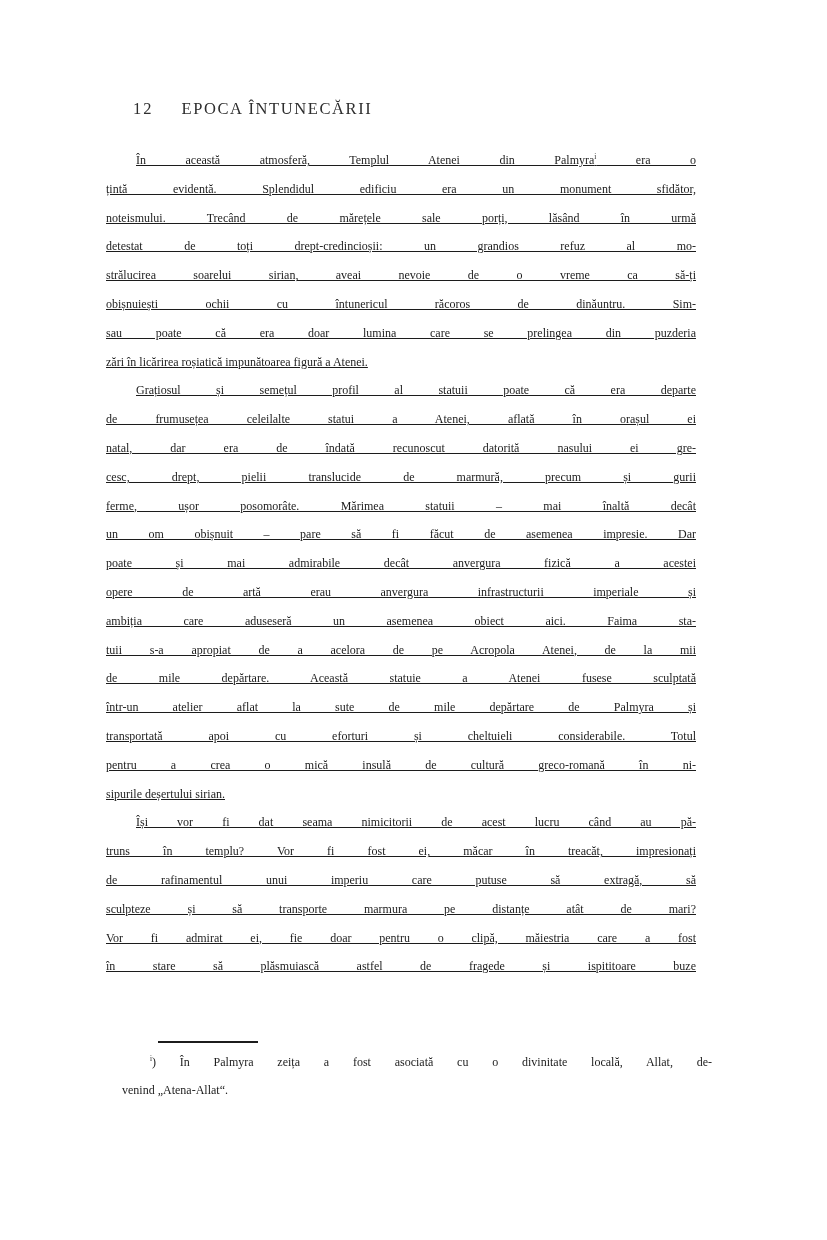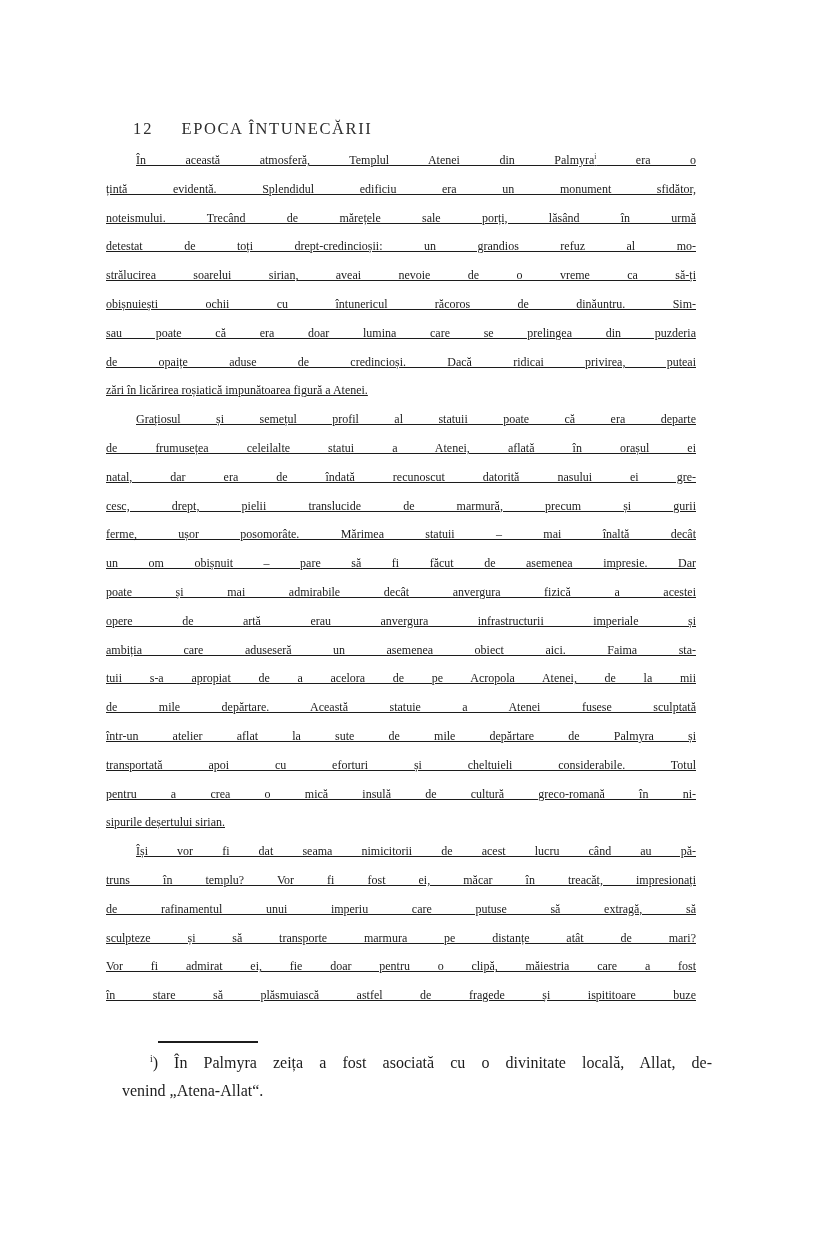--- a/index.html
+++ b/index.html
@@ -14,21 +14,21 @@
   }
   .running-header {
     position: absolute;
     top: 99px;
     left: 133px;
     display: flex;
     align-items: baseline;
     font-size: 16.5px;
     color: #2e2e2e;
   }
-  .page-number { letter-spacing: 2px; margin-top: 20px; }
+  .page-number { letter-spacing: 2px; }
   .running-title { margin-left: 28px; letter-spacing: 1.6px; text-align: center; }
 
   .body-text {
     position: absolute;
     top: 146px;
     left: 106px;
     width: 590px;
     font-size: 12px;
     text-decoration: underline;
   }
@@ -47,21 +47,21 @@
     font-size: 0.6em;
     vertical-align: super;
     line-height: 0;
   }
 
   .footnote {
     position: absolute;
     left: 122px;
     top: 1041px;
     width: 590px;
-    font-size: 16px;
+    font-size: 12px;
   }
   .fn-rule {
     width: 100px;
     margin-left: 36px;
     border: 0;
     border-top: 2px solid #1c1c1c;
     margin-top: 0;
     margin-bottom: 6px;
   }
   .footnote .line { height: 27.5px; line-height: 27.5px; }
@@ -79,21 +79,20 @@
 
   <div class="body-text">
       <div>
         <div class="line indent"><span>În această atmosferă, Templul Atenei din Palmyra</span><sup class="fnref">i</sup><span> era o</span></div>
         <div class="line">țintă evidentă. Splendidul edificiu era un monument sfidător,</div>
         <div class="line">noteismului. Trecând de mărețele sale porți, lăsând în urmă</div>
         <div class="line">detestat de toți drept-credincioșii: un grandios refuz al mo-</div>
         <div class="line">strălucirea soarelui sirian, aveai nevoie de o vreme ca să-ți</div>
         <div class="line">obișnuiești ochii cu întunericul răcoros de dinăuntru. Sim-</div>
         <div class="line">sau poate că era doar lumina care se prelingea din puzderia</div>
-        <div class="line">de opaițe aduse de credincioși. Dacă ridicai privirea, puteai</div>
         <div class="line endpara">zări în licărirea roșiatică impunătoarea figură a Atenei.</div>
       </div>
       <div>
         <div class="line indent">Grațiosul și semețul profil al statuii poate că era departe</div>
         <div class="line">de frumusețea celeilalte statui a Atenei, aflată în orașul ei</div>
         <div class="line">natal, dar era de îndată recunoscut datorită nasului ei gre-</div>
         <div class="line">cesc, drept, pielii translucide de marmură, precum și gurii</div>
         <div class="line">ferme, ușor posomorâte. Mărimea statuii – mai înaltă decât</div>
         <div class="line">un om obișnuit – pare să fi făcut de asemenea impresie. Dar</div>
         <div class="line">poate și mai admirabile decât anvergura fizică a acestei</div>

